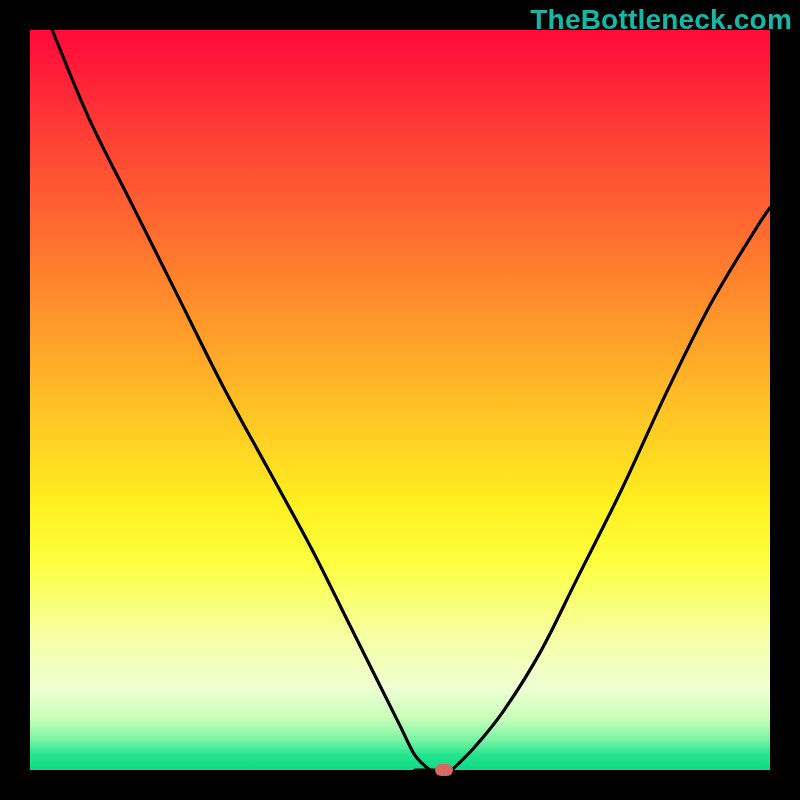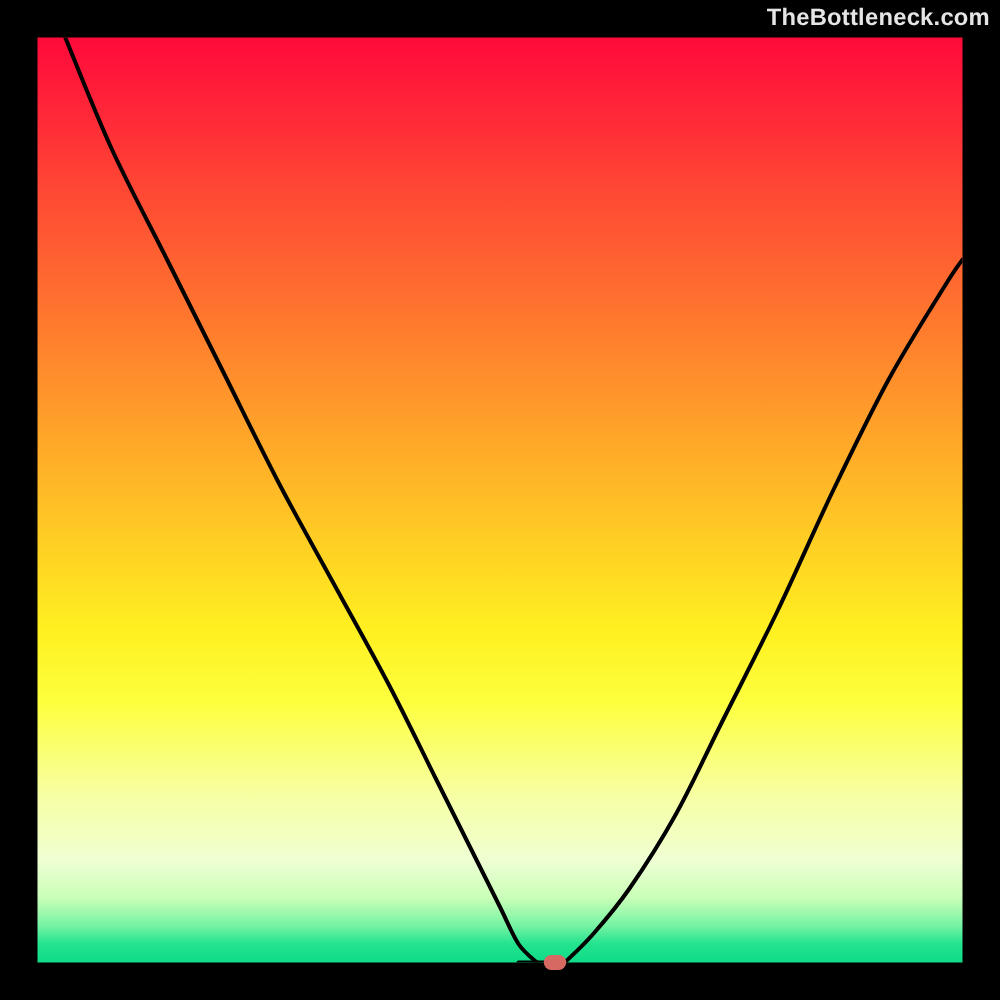--- a/index.html
+++ b/index.html
@@ -52,23 +52,23 @@
     height: 12px;
     border-radius: 6px;
     background: #d66a62;
     transform: translate(-50%, -50%);
   }
   .watermark {
     position: absolute;
     top: 4px;
     right: 8px;
     font-family: Arial, Helvetica, sans-serif;
-    font-size: 19px;
+    font-size: 28px;
     font-weight: 600;
-    color: #e5e5e5;
+    color: #14b8a6;
     letter-spacing: 0.2px;
   }
 </style>
 </head>
 <body>
 
 <div class="frame">
 
   <div class="plot-area">
 

